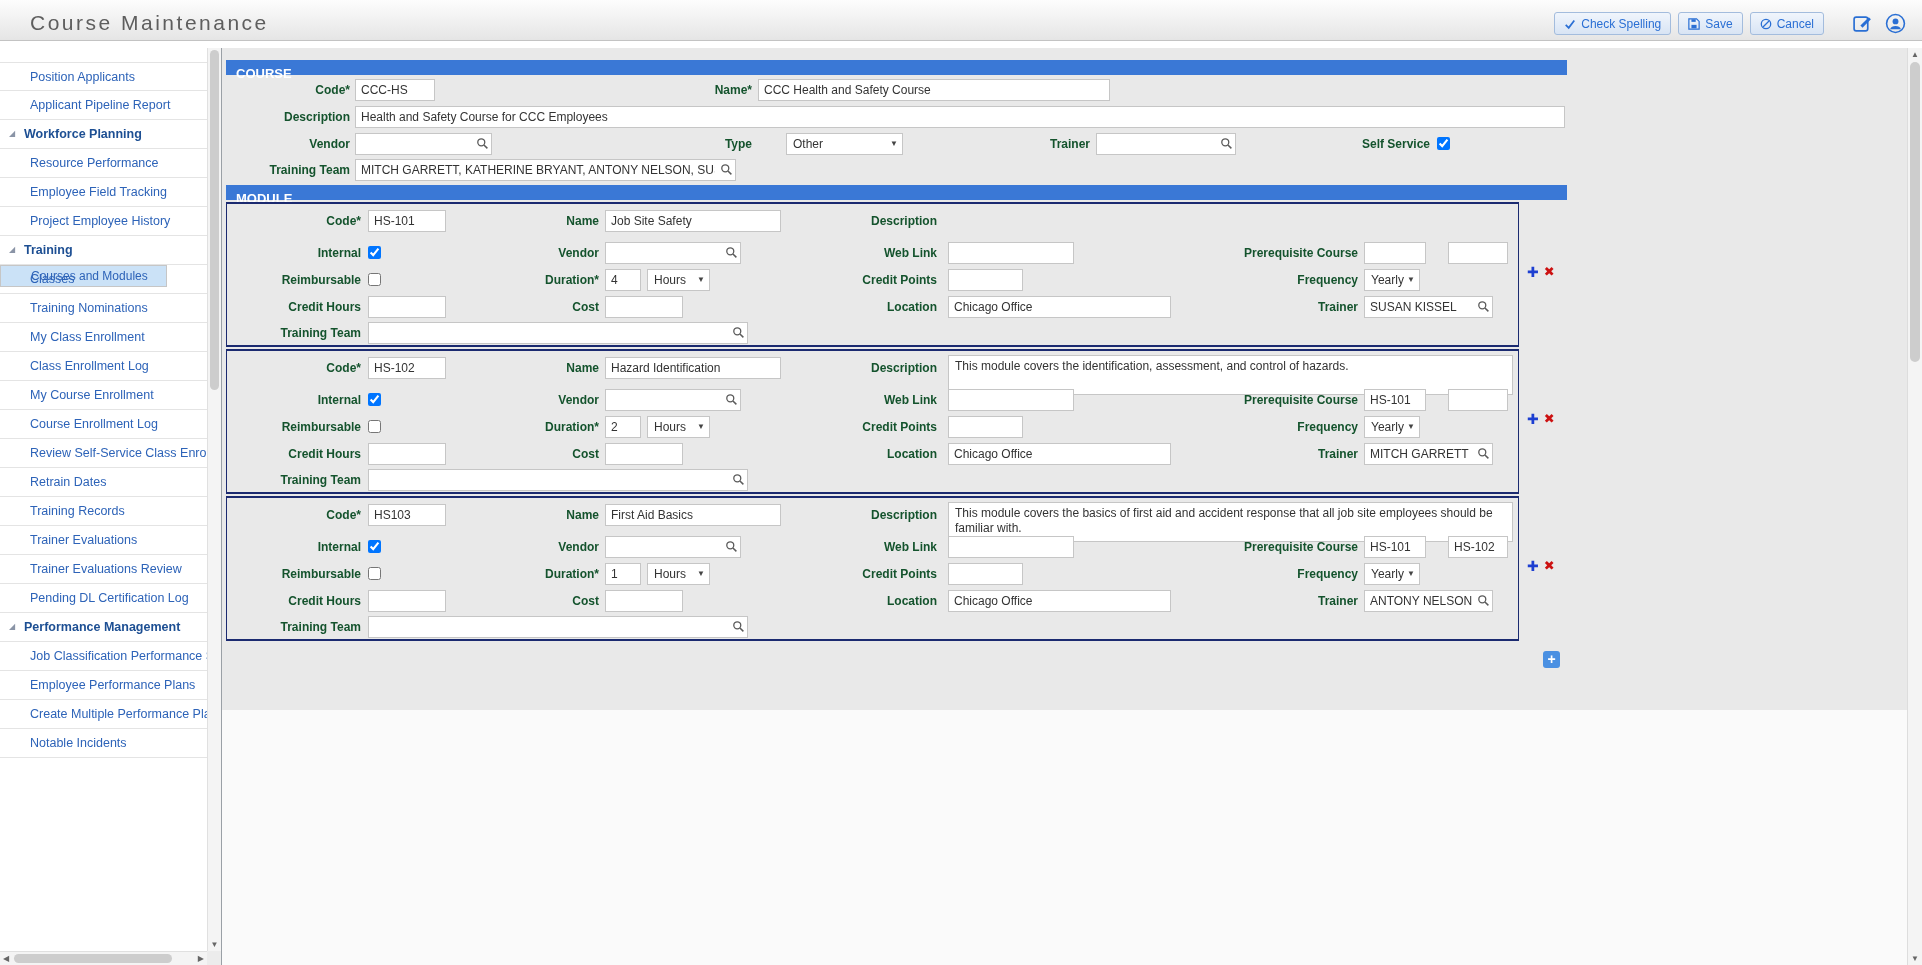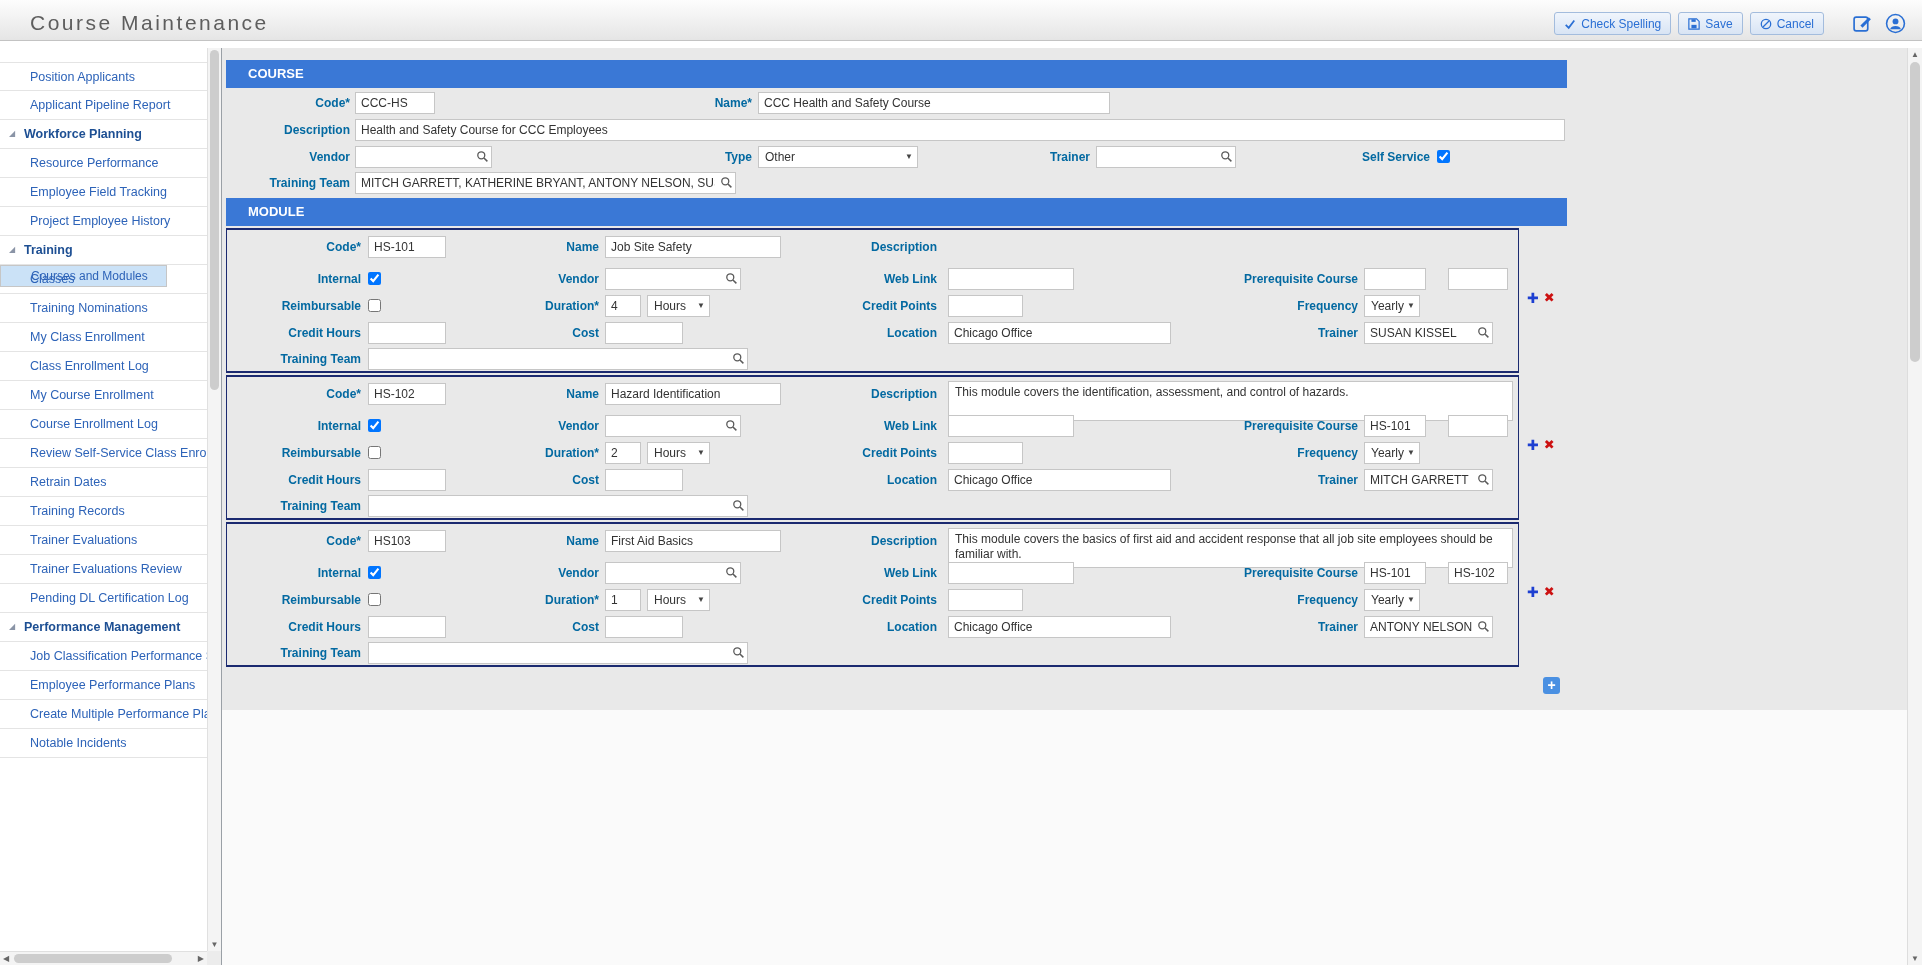--- a/index.html
+++ b/index.html
@@ -31,25 +31,25 @@
   .sb-h{position:absolute;left:0;bottom:0;height:14px;right:14px;background:#f4f4f4;border-top:1px solid #e0e0e0}
   .sb-h .thumb{position:absolute;left:14px;top:2px;height:9px;width:158px;background:#cdcdcd;border-radius:5px}
   .sb-h .arrl{position:absolute;left:3px;top:2px;font-size:8px;color:#666}
   .sb-h .arrr{position:absolute;right:3px;top:2px;font-size:8px;color:#666}
   .sb-corner{position:absolute;right:0;bottom:0;width:14px;height:14px;background:#ececec}
 
   
   .main{position:absolute;top:48px;left:222px;right:0;bottom:0;background:#fafafa}
   .gray{position:absolute;top:0;left:0;right:15px;height:662px;background:#e9e9e9}
   .content{position:absolute;left:4px;top:12px;width:1341px}
-  .bar{height:28px;background:#3a78d6;color:#fff;font-weight:bold;font-size:13px;line-height:28px;padding-left:22px}
+  .bar{height:15px;background:#3a78d6;color:#fff;font-weight:bold;font-size:13px;line-height:28px;padding-left:10px}
   .bar.module{margin-bottom:2px}
   .course-fields{position:relative;height:110px}
 
-  .lbl{position:absolute;height:22px;line-height:22px;text-align:right;font-size:12px;font-weight:bold;color:#0369a1;white-space:nowrap}
+  .lbl{position:absolute;height:22px;line-height:22px;text-align:right;font-size:12px;font-weight:bold;color:#14532d;white-space:nowrap}
   .fld{position:absolute;height:22px;border:1px solid #c6c6c6;background:#fff;font-size:12px;color:#333;padding:0 5px;font-family:inherit}
   textarea.desc{height:40px;line-height:15px;padding:3px 6px;resize:none;overflow:hidden;white-space:normal}
   .lookup{position:absolute;height:22px}
   .lookup input{width:100%;height:22px;border:1px solid #c6c6c6;background:#fff;font-size:12px;color:#333;padding:0 20px 0 5px;font-family:inherit}
   .lookup svg{position:absolute;right:3px;top:4px}
   .sel{position:absolute;height:22px;border:1px solid #c6c6c6;background:#fff;font-size:12px;color:#333;line-height:20px;padding:0 18px 0 6px;cursor:pointer}
   .sel .caret{position:absolute;right:4px;top:0;font-size:8px;color:#444;line-height:20px}
   .chk{position:absolute;width:13px;height:13px;margin:0;cursor:pointer}
 
   .mod{position:relative;height:145px;margin-bottom:2px}
@@ -166,21 +166,21 @@
 
       <span class="lbl" style="left:0;top:58px;width:124px">Vendor</span>
       <div class="lookup" style="left:129px;top:58px;width:137px">
         <input value="" style="">
         <svg width="13" height="13" viewBox="0 0 16 16">
             <circle cx="6.5" cy="6.5" r="4.3" fill="none" stroke="#5a5a5a" stroke-width="1.6"></circle>
             <line x1="9.8" y1="9.8" x2="14" y2="14" stroke="#5a5a5a" stroke-width="1.8"></line>
           </svg>
       </div>
       <span class="lbl" style="left:376px;top:58px;width:150px">Type</span>
-      <div class="sel" style="left:532px;top:58px;width:160px">
+      <div class="sel" style="left:560px;top:58px;width:117px">
         <span>Other</span>
         <span class="caret">▼</span>
       </div>
       <span class="lbl" style="left:664px;top:58px;width:200px">Trainer</span>
       <div class="lookup" style="left:870px;top:58px;width:140px">
         <input value="" style="">
         <svg width="13" height="13" viewBox="0 0 16 16">
             <circle cx="6.5" cy="6.5" r="4.3" fill="none" stroke="#5a5a5a" stroke-width="1.6"></circle>
             <line x1="9.8" y1="9.8" x2="14" y2="14" stroke="#5a5a5a" stroke-width="1.8"></line>
           </svg>

